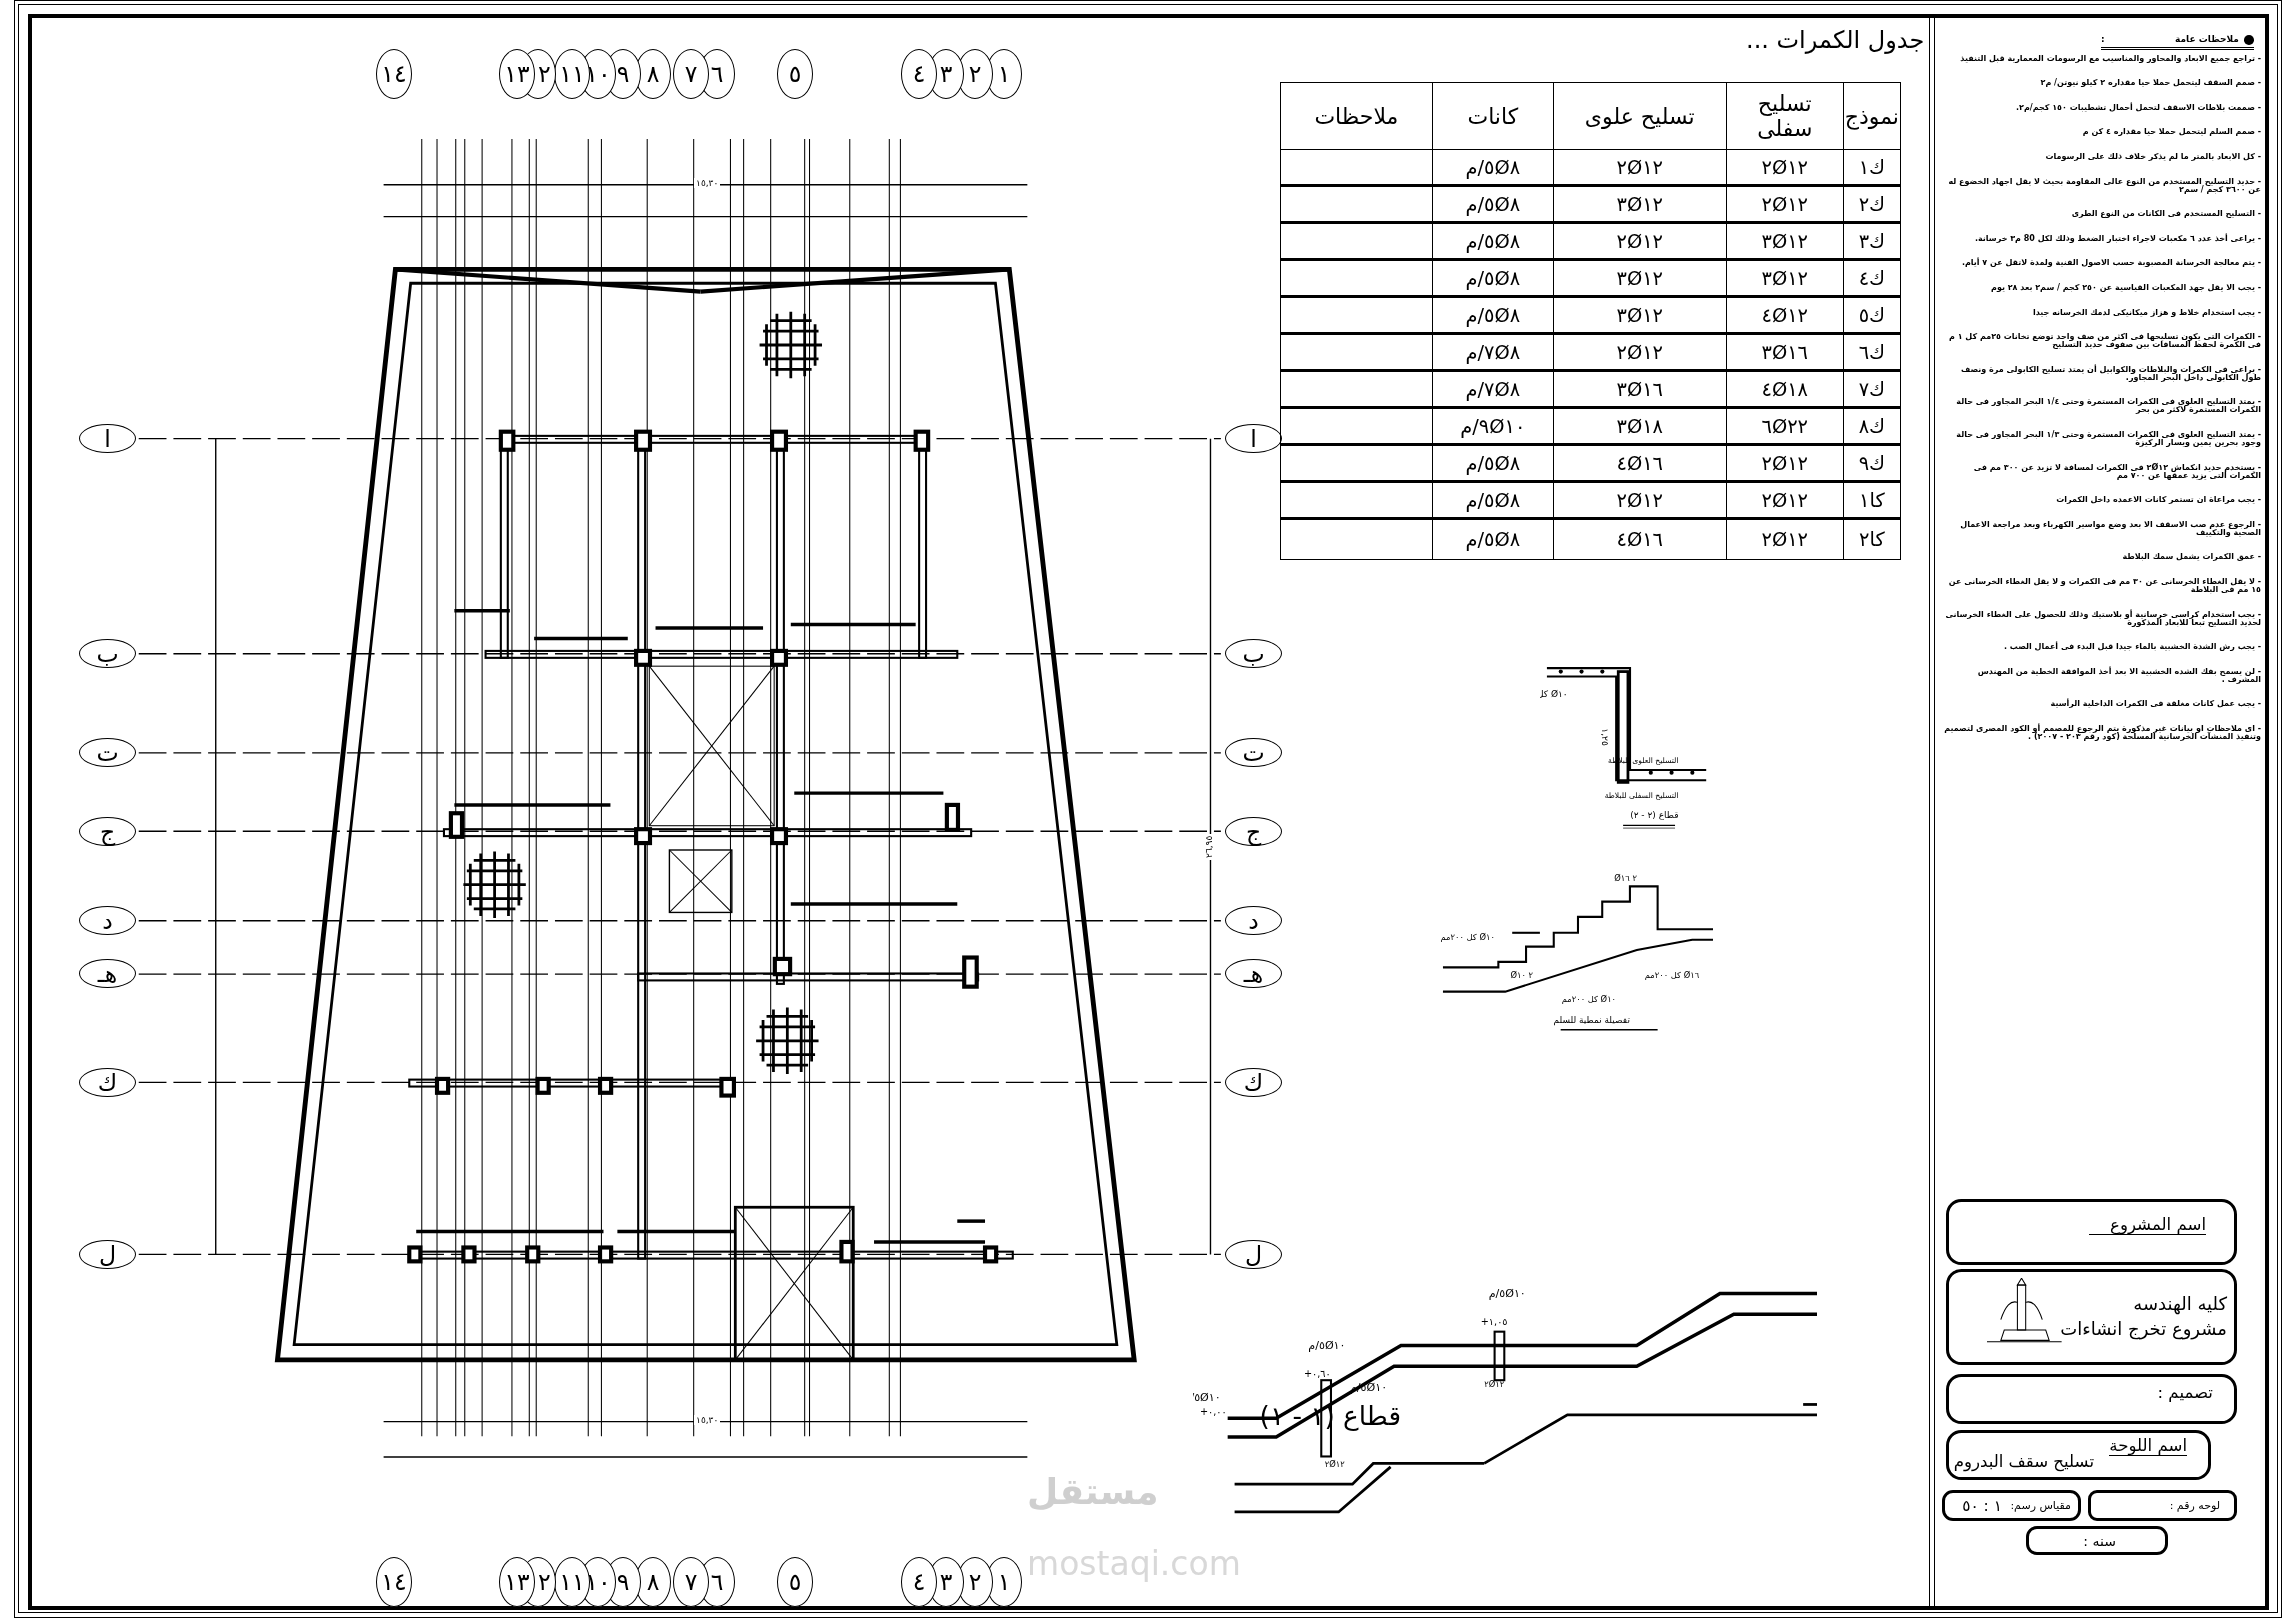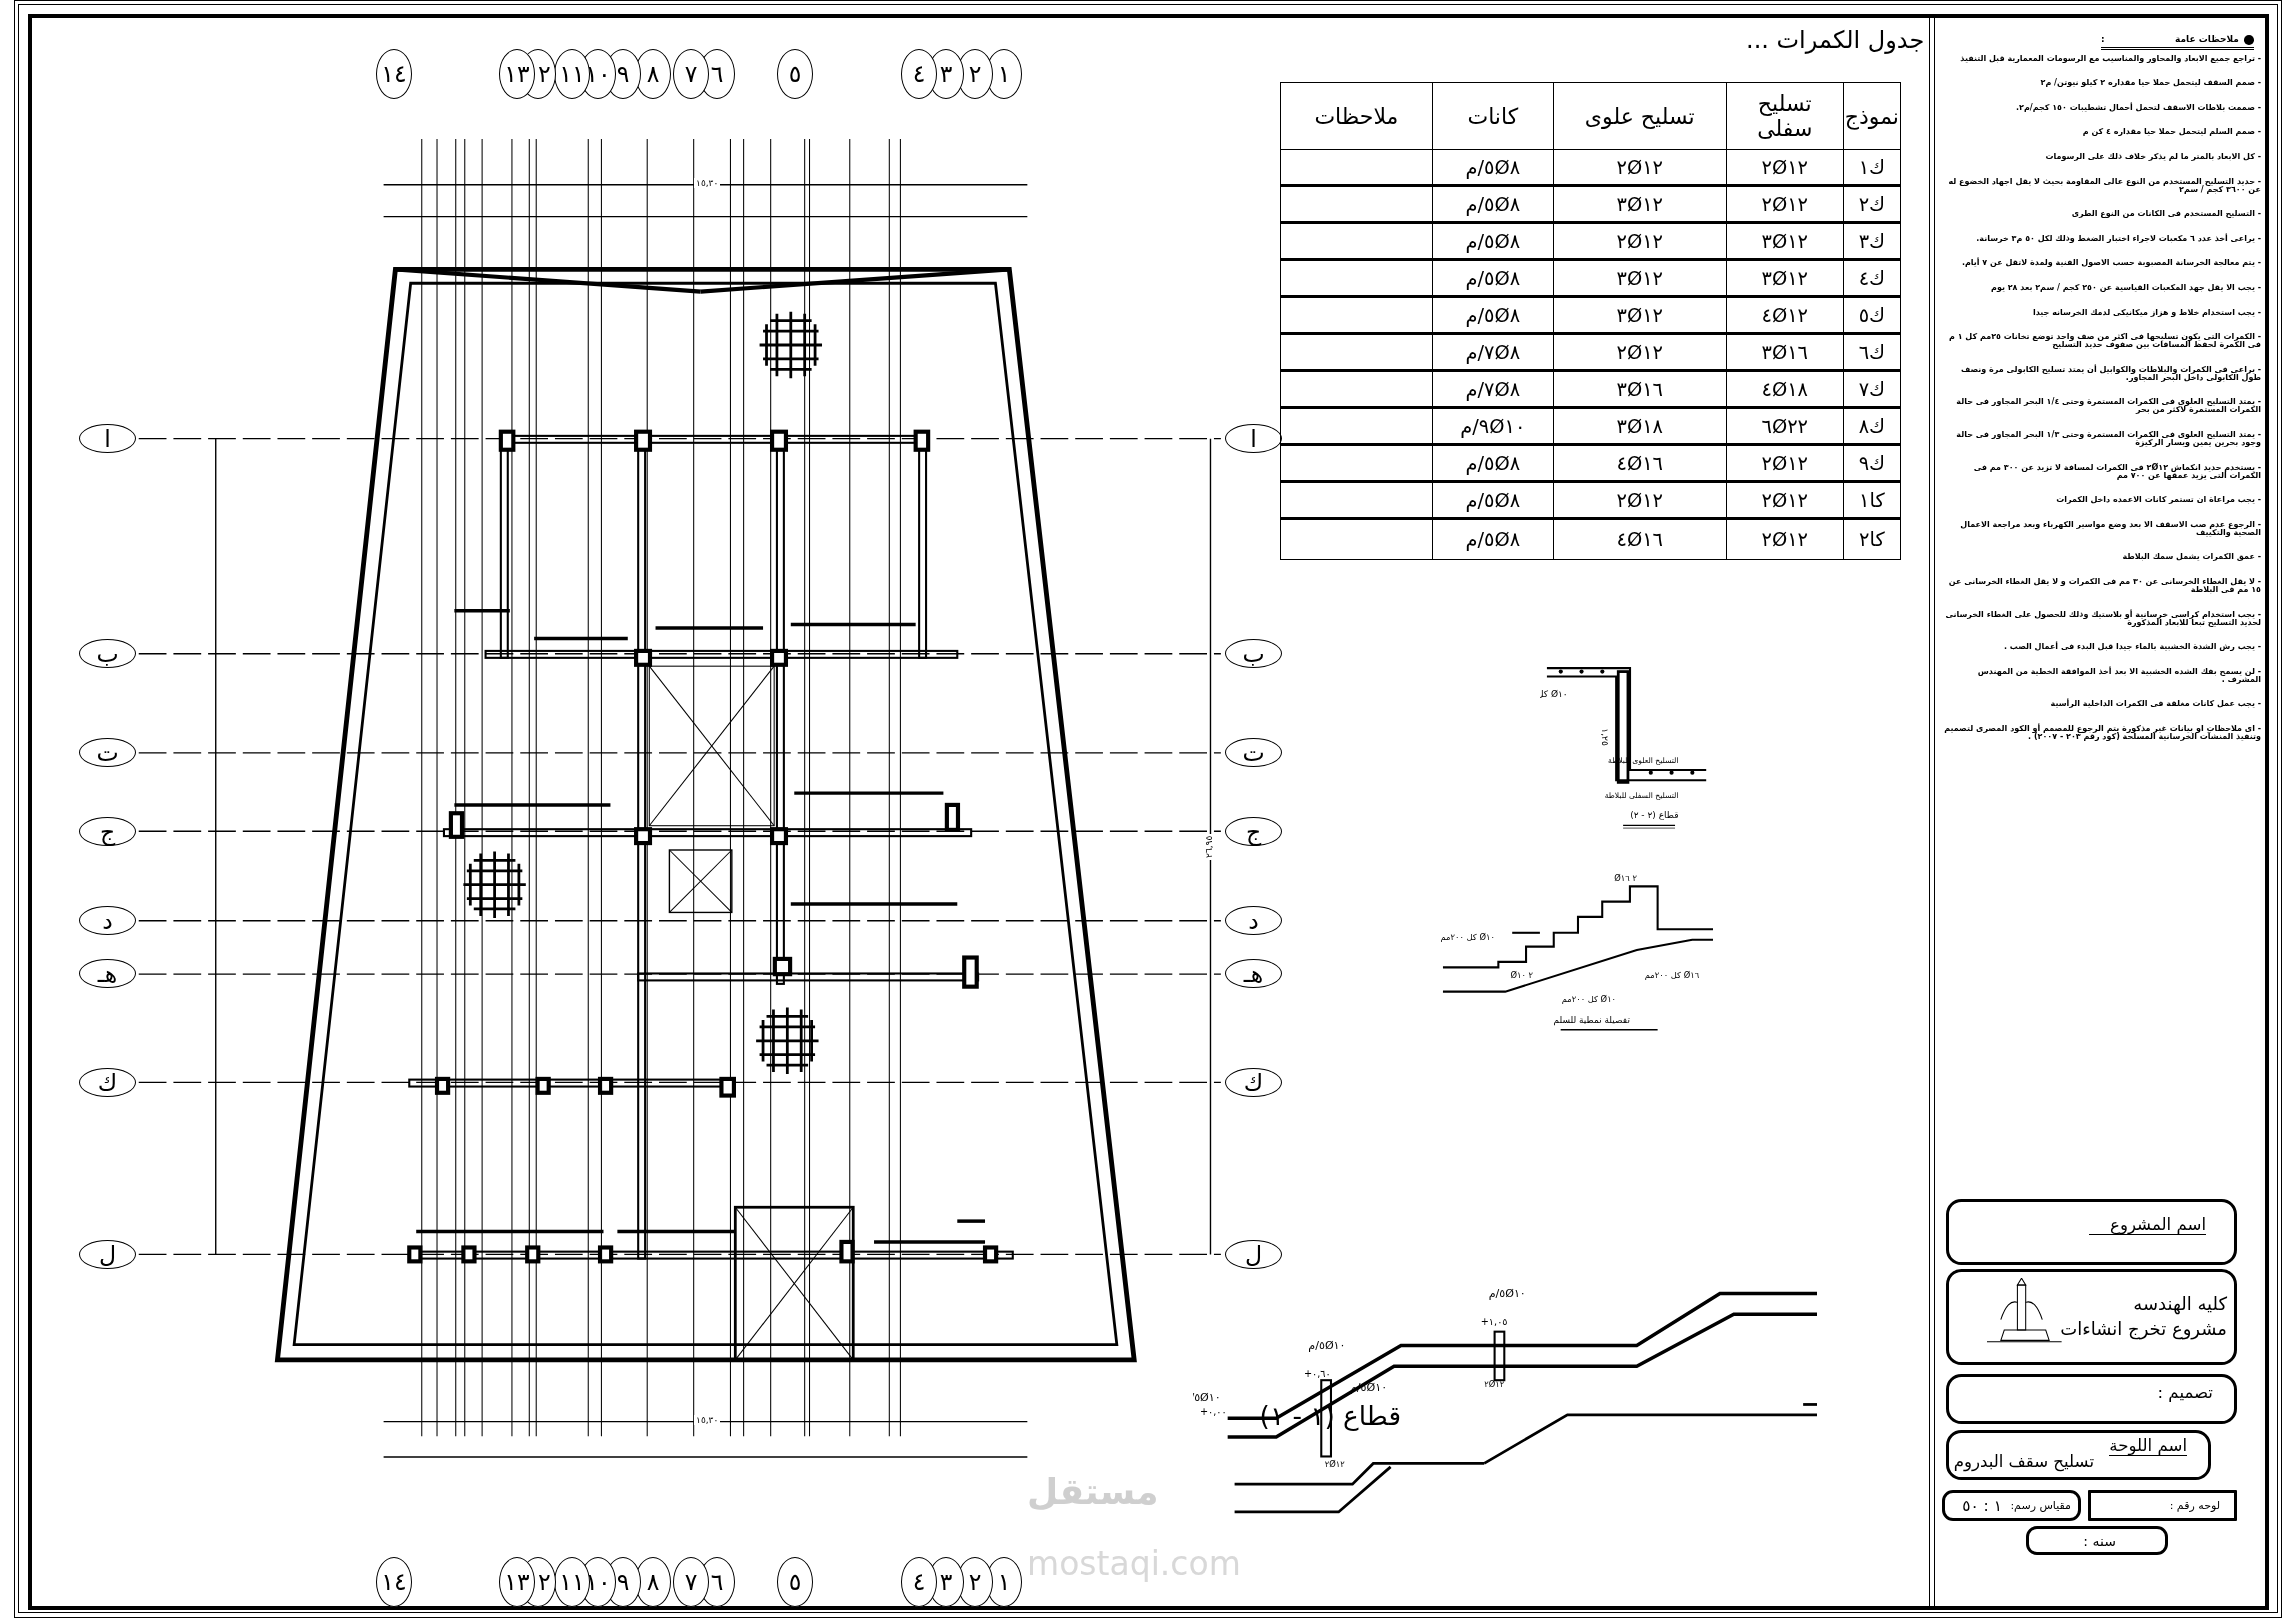--- a/index.html
+++ b/index.html
@@ -319,21 +319,21 @@
     <span style="margin-right:auto">:</span>
   </div>
   <ul id="notes-list">
       <li>- تراجع جميع الابعاد والمحاور والمناسيب مع الرسومات المعمارية قبل التنفيذ</li>
       <li>- صمم السقف ليتحمل حملا حيا مقداره ٢ كيلو نيوتن/ م٢</li>
       <li>- صممت بلاطات الاسقف لتحمل أحمال تشطيبات ١٥٠ كجم/م٢.</li>
       <li>- صمم السلم ليتحمل حملا حيا مقداره ٤ كن م</li>
       <li>- كل الابعاد بالمتر ما لم يذكر خلاف ذلك على الرسومات</li>
       <li>- حديد التسليح المستخدم من النوع عالى المقاومة بحيث لا يقل اجهاد الخضوع له عن ٣٦٠٠ كجم / سم٢</li>
       <li>- التسليح المستخدم فى الكانات من النوع الطرى</li>
-      <li>- يراعى أخذ عدد ٦ مكعبات لاجراء اختبار الضغط وذلك لكل ٥٠ م٣ خرسانة.</li>
+      <li>- يراعى أخذ عدد ٦ مكعبات لاجراء اختبار الضغط وذلك لكل 80 م٣ خرسانة.</li>
       <li>- يتم معالجة الخرسانة المصبوبة حسب الاصول الفنية ولمدة لاتقل عن ٧ أيام.</li>
       <li>- يجب الا يقل جهد المكعبات القياسية عن ٢٥٠ كجم / سم٢ بعد ٢٨ يوم</li>
       <li>- يجب استخدام خلاط و هزاز ميكانيكى لدمك الخرسانه جيدا</li>
       <li>- الكمرات التى يكون تسليحها فى اكثر من صف واحد توضع تخانات ٢٥مم كل ١ م فى الكمرة لحفظ المسافات بين صفوف حديد التسليح</li>
       <li>- يراعى فى الكمرات والبلاطات والكوابيل أن يمتد تسليح الكابولى مرة ونصف طول الكابولى داخل البحر المجاور.</li>
       <li>- يمتد التسليح العلوى فى الكمرات المستمرة وحتى ١/٤ البحر المجاور فى حالة الكمرات المستمرة لاكثر من بحر</li>
       <li>- يمتد التسليح العلوى فى الكمرات المستمرة وحتى ١/٣ البحر المجاور فى حالة وجود بحرين يمين ويسار الركيزة</li>
       <li>- يستخدم حديد انكماش ٢Ø١٢ فى الكمرات لمسافة لا تزيد عن ٣٠٠ مم فى الكمرات التى يزيد عمقها عن ٧٠٠ مم</li>
       <li>- يجب مراعاة ان تستمر كانات الاعمده داخل الكمرات</li>
       <li>- الرجوع عدم صب الاسقف الا بعد وضع مواسير الكهرباء وبعد مراجعة الاعمال الصحية والتكييف</li>
@@ -429,21 +429,21 @@
     </g>
   </svg>
 </div>
 <div class="tb-box" style="left:1946px;top:1374px;width:291px;height:50px;">
   <div class="tb-label" style="position:absolute;right:21px;top:5.5px;">تصميم :</div>
 </div>
 <div class="tb-box" style="left:1946px;top:1430px;width:265px;height:50px;">
   <div class="tb-label" style="position:absolute;right:21px;top:2.8px;border-bottom:1.4px solid #000;">اسم اللوحة</div>
   <div class="tb-label" style="position:absolute;right:114px;top:19.4px;">تسليح سقف البدروم</div>
 </div>
-<div class="tb-box" style="left:2088px;top:1490px;width:149px;height:30.5px;border-radius:1px;">
+<div class="tb-box" style="left:2088px;top:1490px;width:149px;height:30.5px;border-radius:9px;">
   <div style="position:absolute;right:14px;top:5.5px;font-size:11px;">لوحه رقم :</div>
 </div>
 <div class="tb-box" style="left:1942px;top:1490px;width:139px;height:30.5px;border-radius:11px;">
   <div style="position:absolute;right:7px;top:5.5px;font-size:11px;">مقياس رسم:</div>
   <div style="position:absolute;left:17.3px;top:3.5px;font-size:15.3px;direction:ltr;">١ : ٥٠</div>
 </div>
 <div class="tb-box" style="left:2026px;top:1526px;width:142px;height:29px;border-radius:11px;">
   <div style="position:absolute;right:49px;top:4.2px;font-size:14px;">سنه :</div>
 </div>
 

